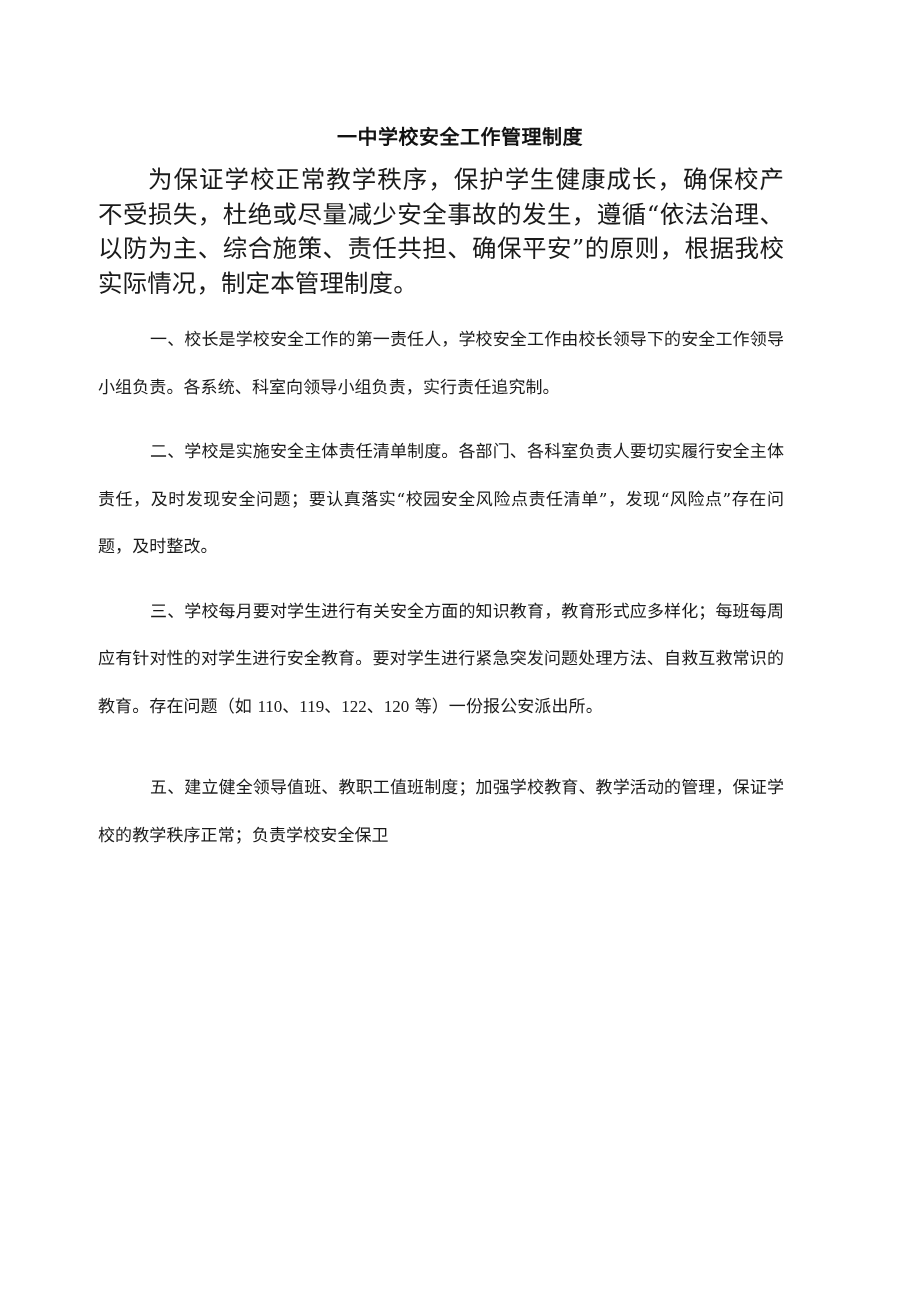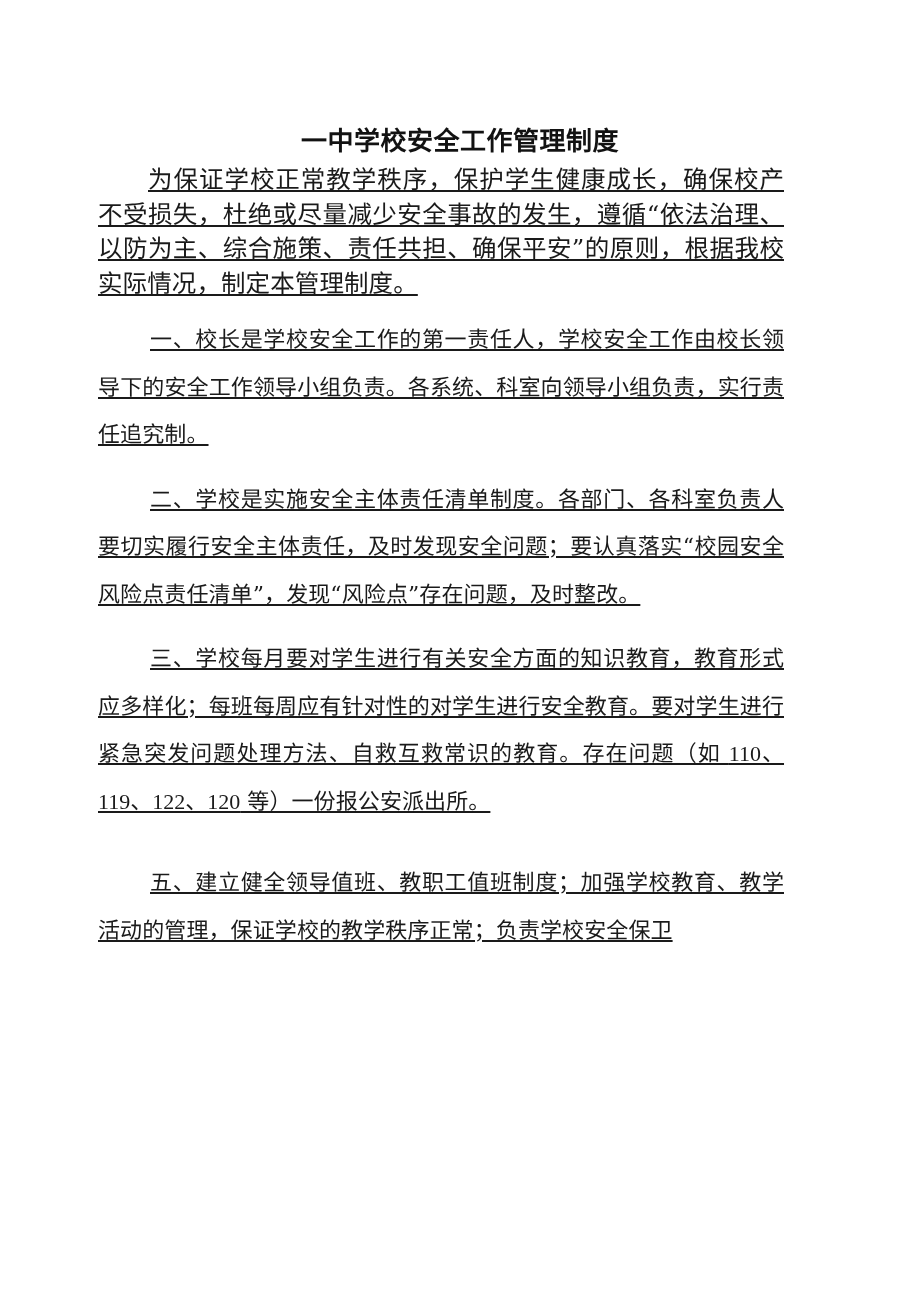--- a/index.html
+++ b/index.html
@@ -20,53 +20,52 @@
     box-sizing: border-box;
   }
 
   
   .doc-title {
     position: absolute;
     top: 107px;
     left: 0;
     width: 920px;
     text-align: center;
-    font-size: 26px;
+    font-size: 20px;
     line-height: 34px;
     letter-spacing: 0.5px;
     font-weight: 600;
     color: #121212;
     white-space: nowrap;
   }
 
   
   .body-block {
     position: absolute;
     top: 163px;
     left: 98px;
     width: 686px;
-    text-decoration: underline;
   }
 
   
   p.intro {
     margin: 0 0 0 0;
     font-size: 24.5px;
     line-height: 34.5px;
     text-indent: 50px;
     text-align: justify;
     text-justify: inter-ideograph;
     letter-spacing: 0.1px;
     color: #1a1a1a;
   }
 
   
   p.clause {
     margin: 17px 0 0 0;
-    font-size: 22px;
+    font-size: 17px;
     line-height: 47.5px;
     text-indent: 52px;
     text-align: justify;
     text-justify: inter-ideograph;
     letter-spacing: 0.1px;
     color: #1a1a1a;
   }
 
   p.clause.first-clause {
     margin-top: 15px;

